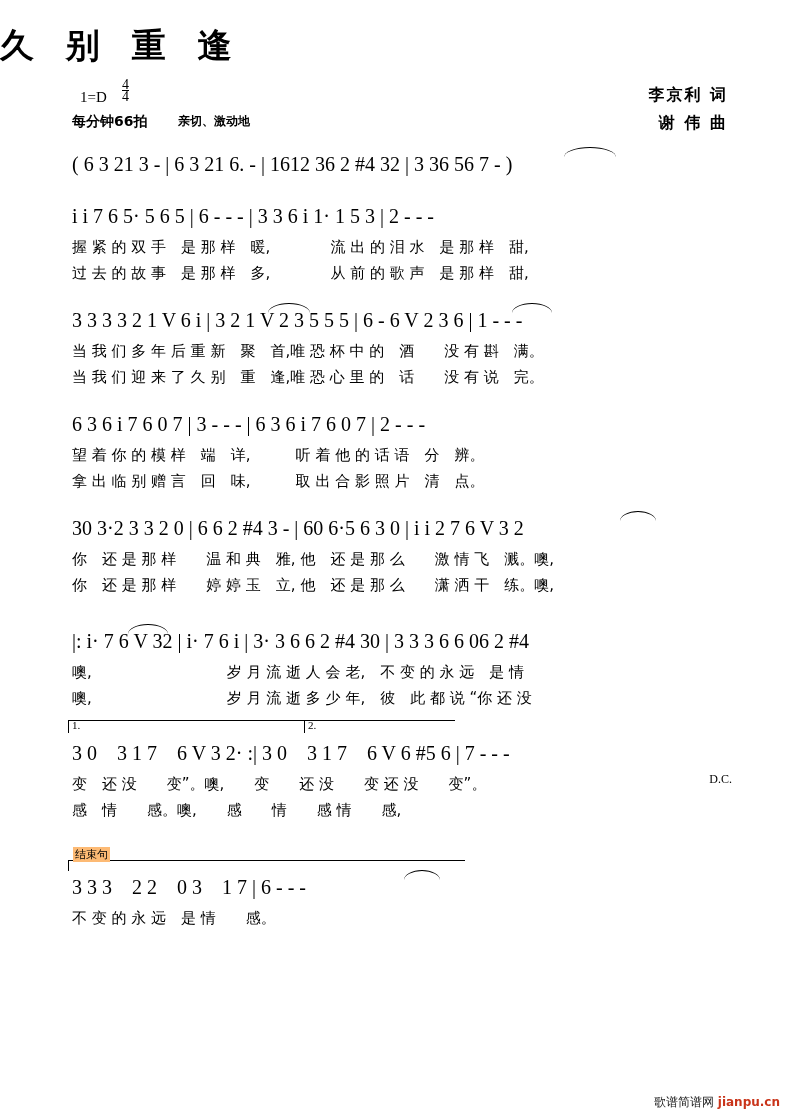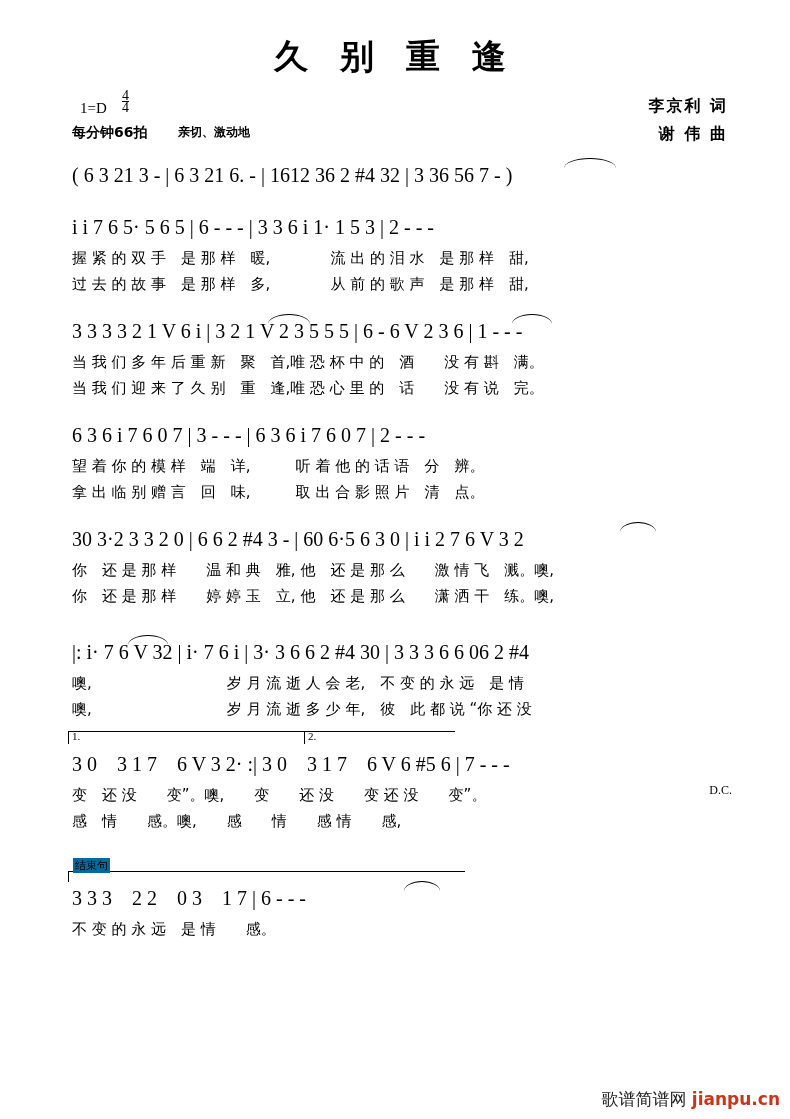--- a/index.html
+++ b/index.html
@@ -12,27 +12,27 @@
     overflow:hidden;
   }
   .sheet{
     position:relative;
     width:790px;height:1119px;
     box-sizing:border-box;
     padding:0;
   }
   
   .title{
-    text-align:center;
+    text-align:left;
     font-family:"DejaVu Sans", sans-serif;
     font-weight:bold;
     font-size:34px;
     letter-spacing:10px;
     margin:0;
-    padding-top:34px;
+    padding-top:23px;
   }
   
   .header{
     position:relative;
     height:58px;
     margin-top:12px;
   }
   .key-sig{
     position:absolute;left:80px;top:8px;
     font-size:15px;
@@ -112,29 +112,29 @@
   .endbox{
     position:absolute;
     border-left:1.4px solid #000;
     border-top:1.4px solid #000;
     height:10px;
   }
   .endbox span{
     position:absolute;left:4px;top:-14px;
     font-size:11px;
     font-family:"DejaVu Sans", sans-serif;
-    background:#0369a1;padding:0 2px;
+    background:#fdba74;padding:0 2px;
   }
   .dc{
     position:absolute;
     font-size:12px;font-family:"Liberation Serif", serif;margin-left:40px;
   }
   .footer{
     position:absolute;bottom:8px;right:10px;
-    font-size:17px;
+    font-size:12px;
     font-family:"DejaVu Sans", sans-serif;
     color:#222;
   }
   .footer .site{color:#c9341a;font-weight:bold;}
 </style>
 </head>
 <body>
 
 <div class="sheet">
 

